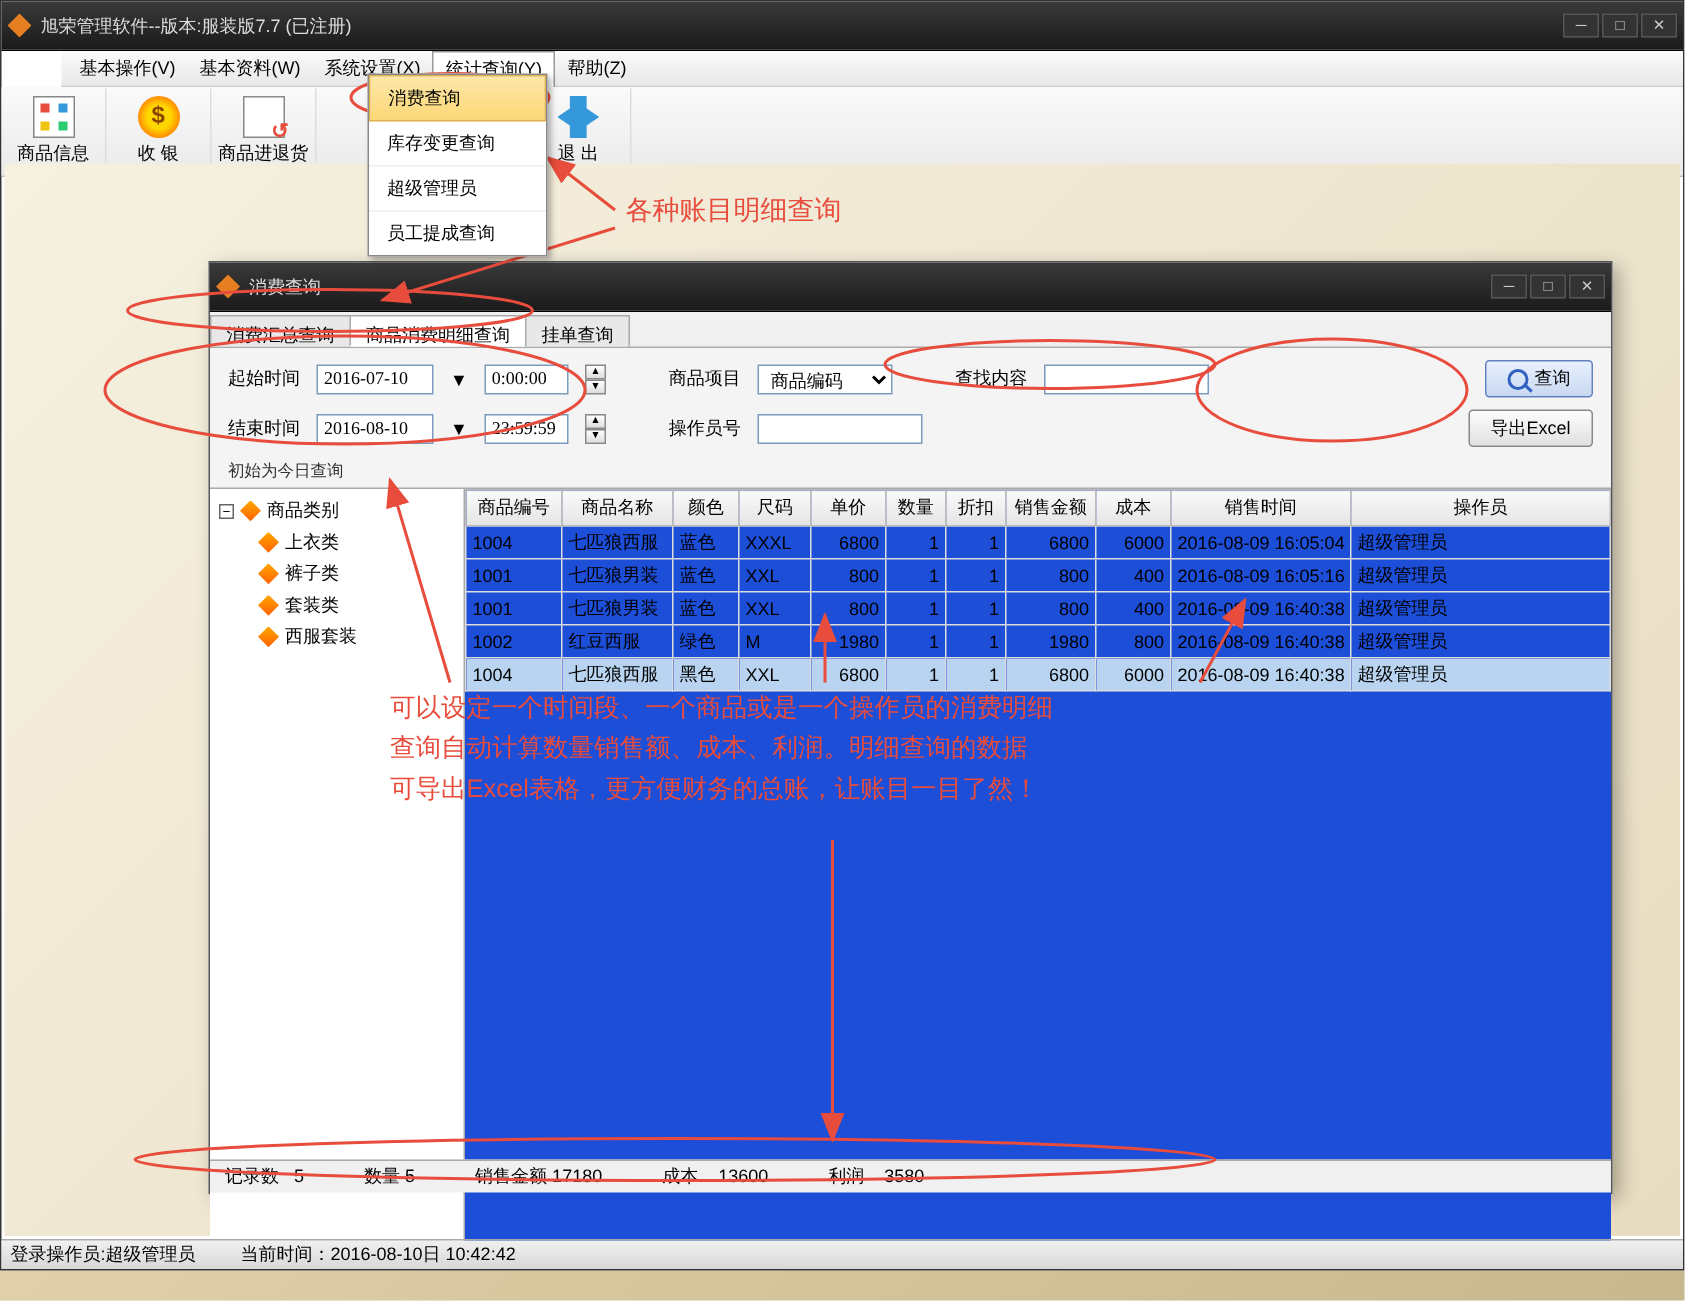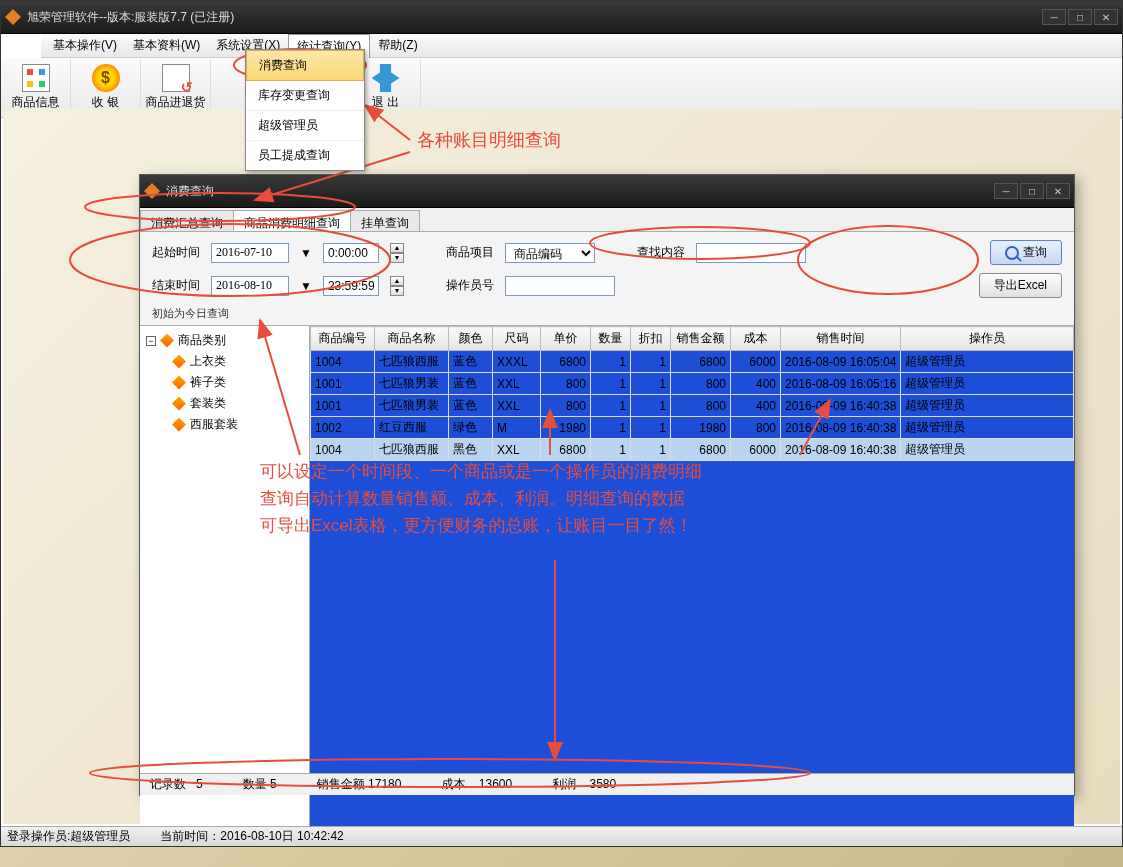--- a/index.html
+++ b/index.html
@@ -40,21 +40,21 @@
 
 .tabs-row { height: 24px; background: #f0f0f0; border-bottom: 1px solid #aaa; display: flex; }
 .tab { padding: 4px 10px; border: 1px solid #aaa; border-bottom: none; background: #e8e8e8; cursor: pointer; margin-right: -1px; margin-top: 2px; }
 .tab.active { background: #fff; border-bottom: 1px solid #fff; }
 
 .filter-area { padding: 8px 12px 4px; display: flex; flex-wrap: wrap; gap: 8px 12px; align-items: center; position: relative; }
 .filter-row { display: flex; align-items: center; gap: 11px; width: 100%; }
 .lbl { display: inline-block; }
 input.txt, select.sel { border: 1px solid #7a9ac0; padding: 2px 4px; height: 20px; background: #fff; }
 .date-in { width: 78px; font-family: Liberation Serif, serif; }
-.time-in { width: 56px; }
+.time-in { width: 56px; font-family: Liberation Serif, serif; }
 .combo { width: 90px; }
 .spinner { width: 14px; display: flex; flex-direction: column; }
 .spin-btn { height: 10px; border: 1px solid #888; background: linear-gradient(#fff,#ddd); font-size: 7px; line-height: 7px; text-align: center; cursor: pointer; }
 
 .btn { padding: 3px 14px; border: 1px solid #888; background: linear-gradient(#fdfdfd, #e0e0e0); cursor: pointer; border-radius: 3px; display: inline-flex; align-items: center; gap: 4px; }
 .btn.primary { background: linear-gradient(#e8f0ff, #c8d8f0); border-color: #6080c0; }
 .btn .mag { width: 14px; height: 14px; border: 2px solid #3060c0; border-radius: 50%; position: relative; }
 .btn .mag::after { content: ""; position: absolute; width: 6px; height: 2px; background: #3060c0; right: -5px; bottom: -2px; transform: rotate(45deg); }
 
 .hint-text { font-size: 11px; color: #333; }

